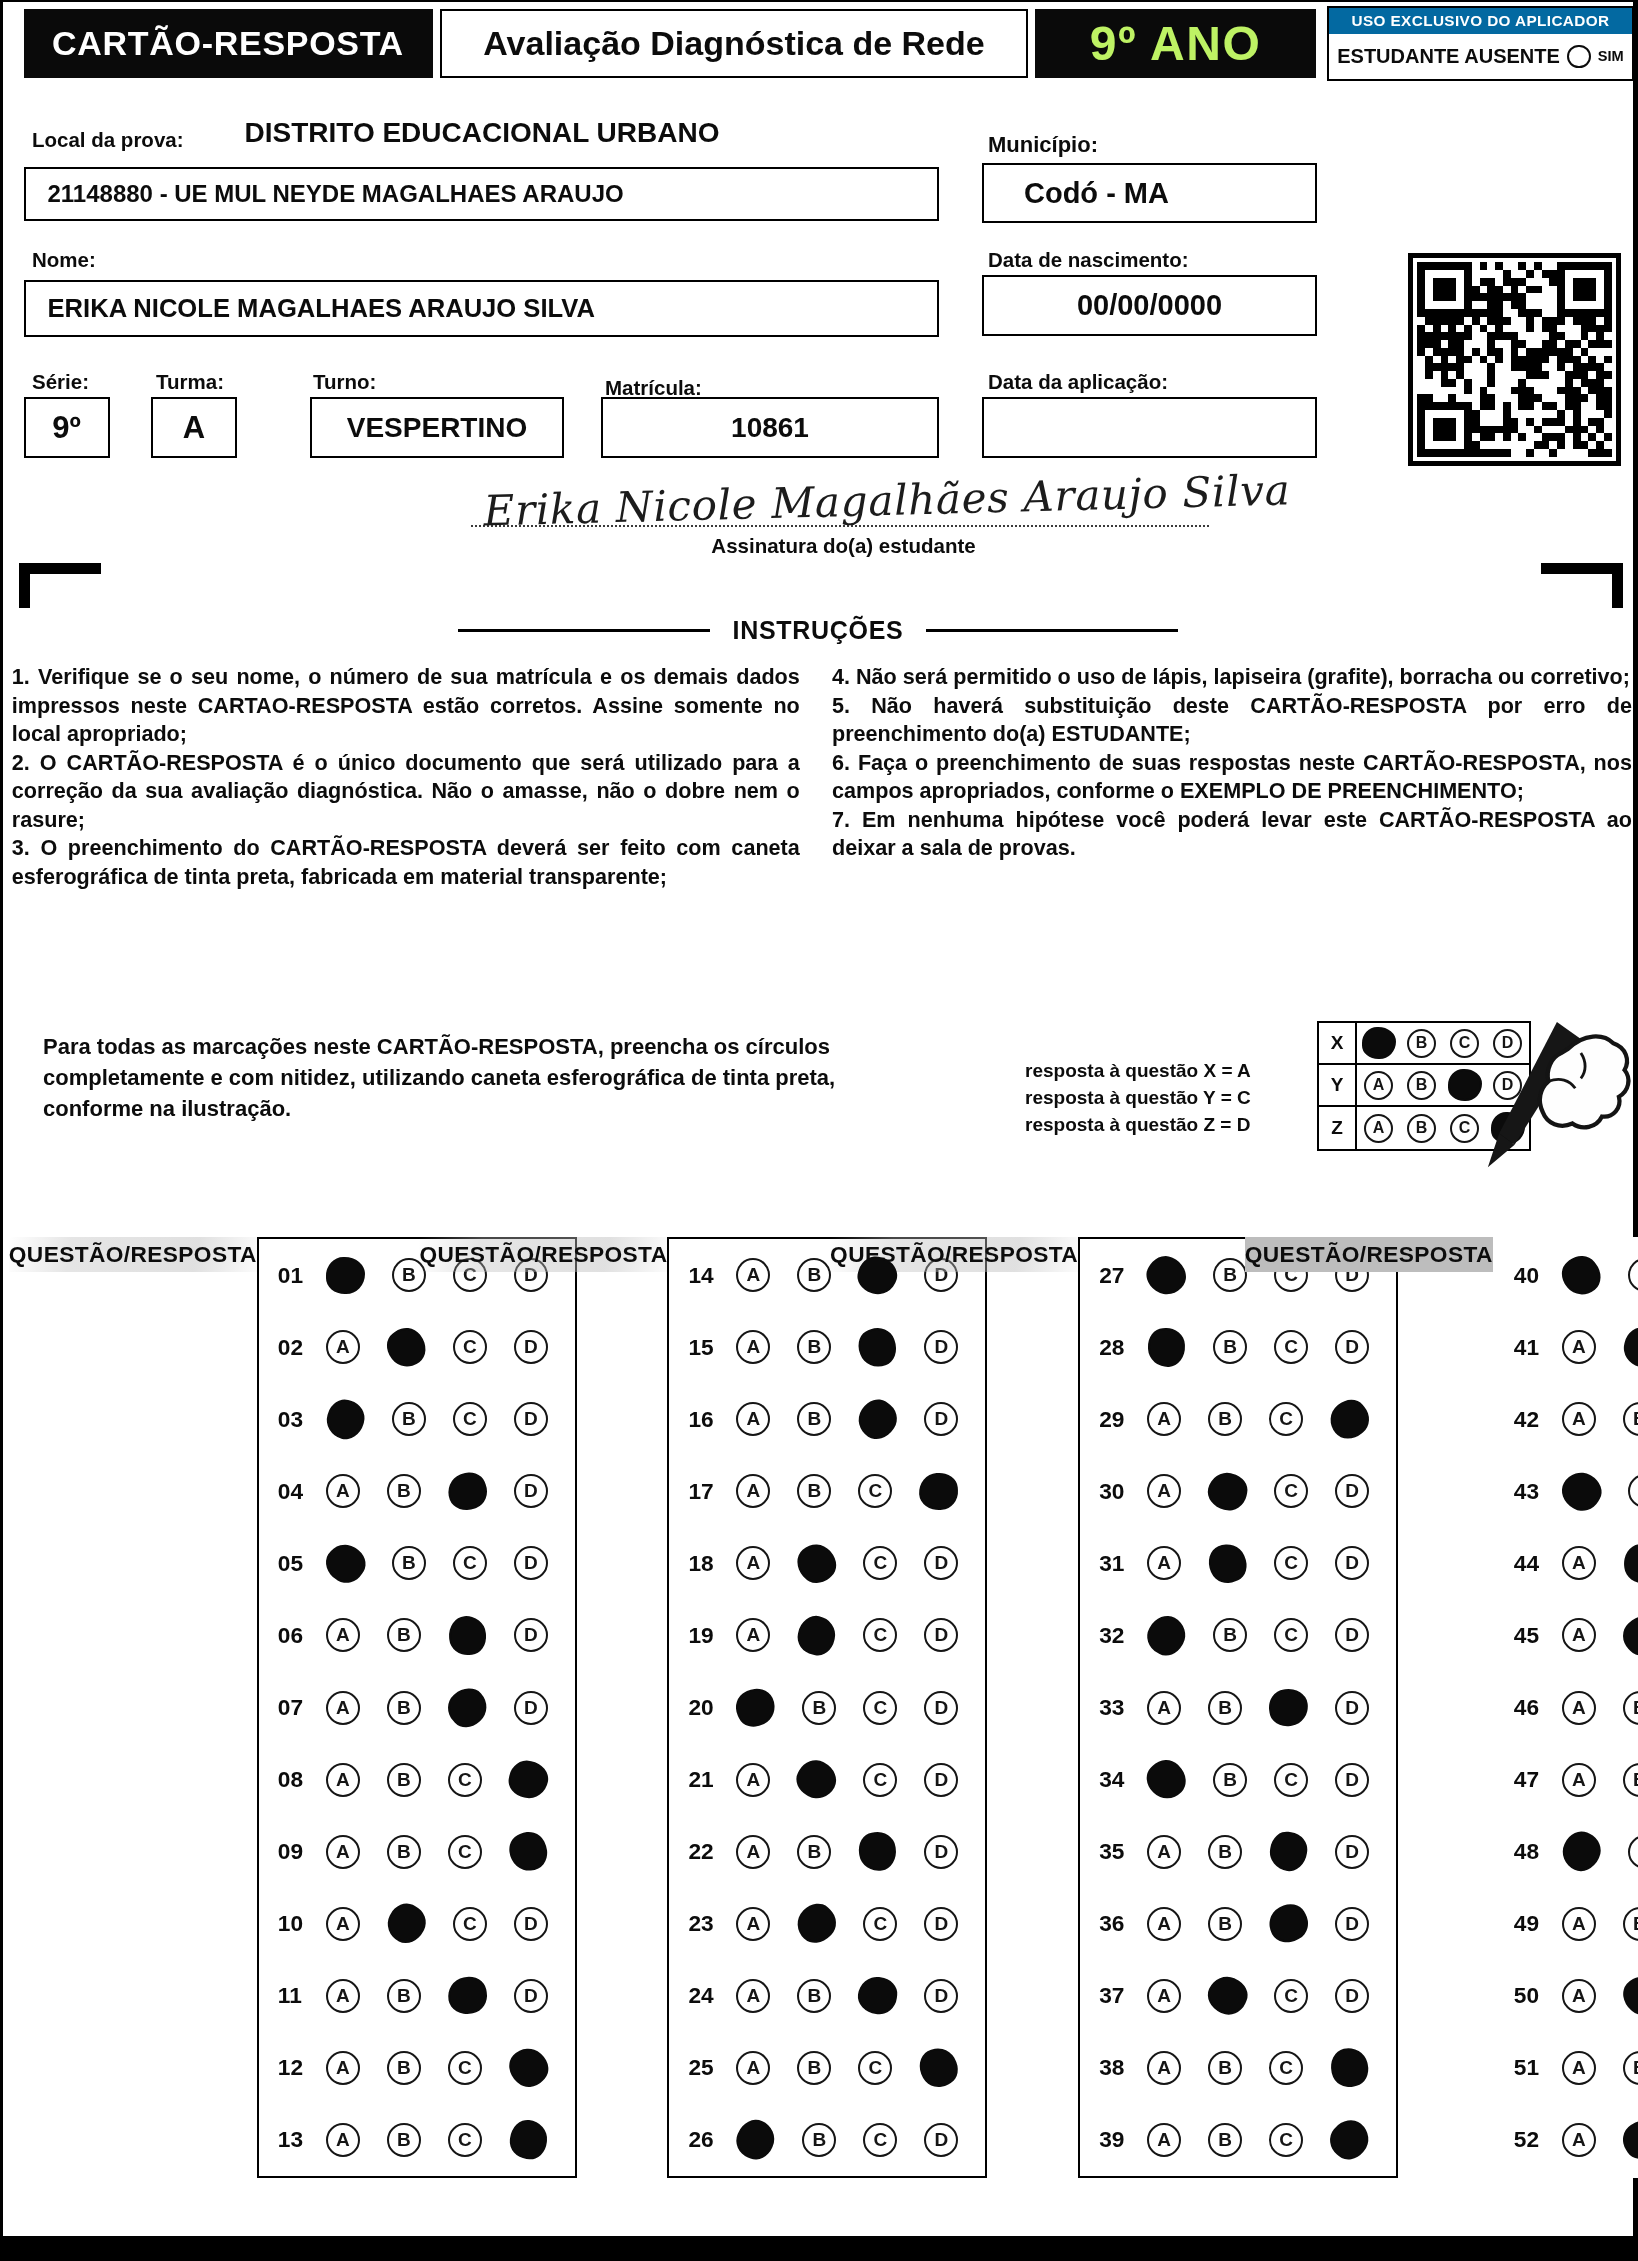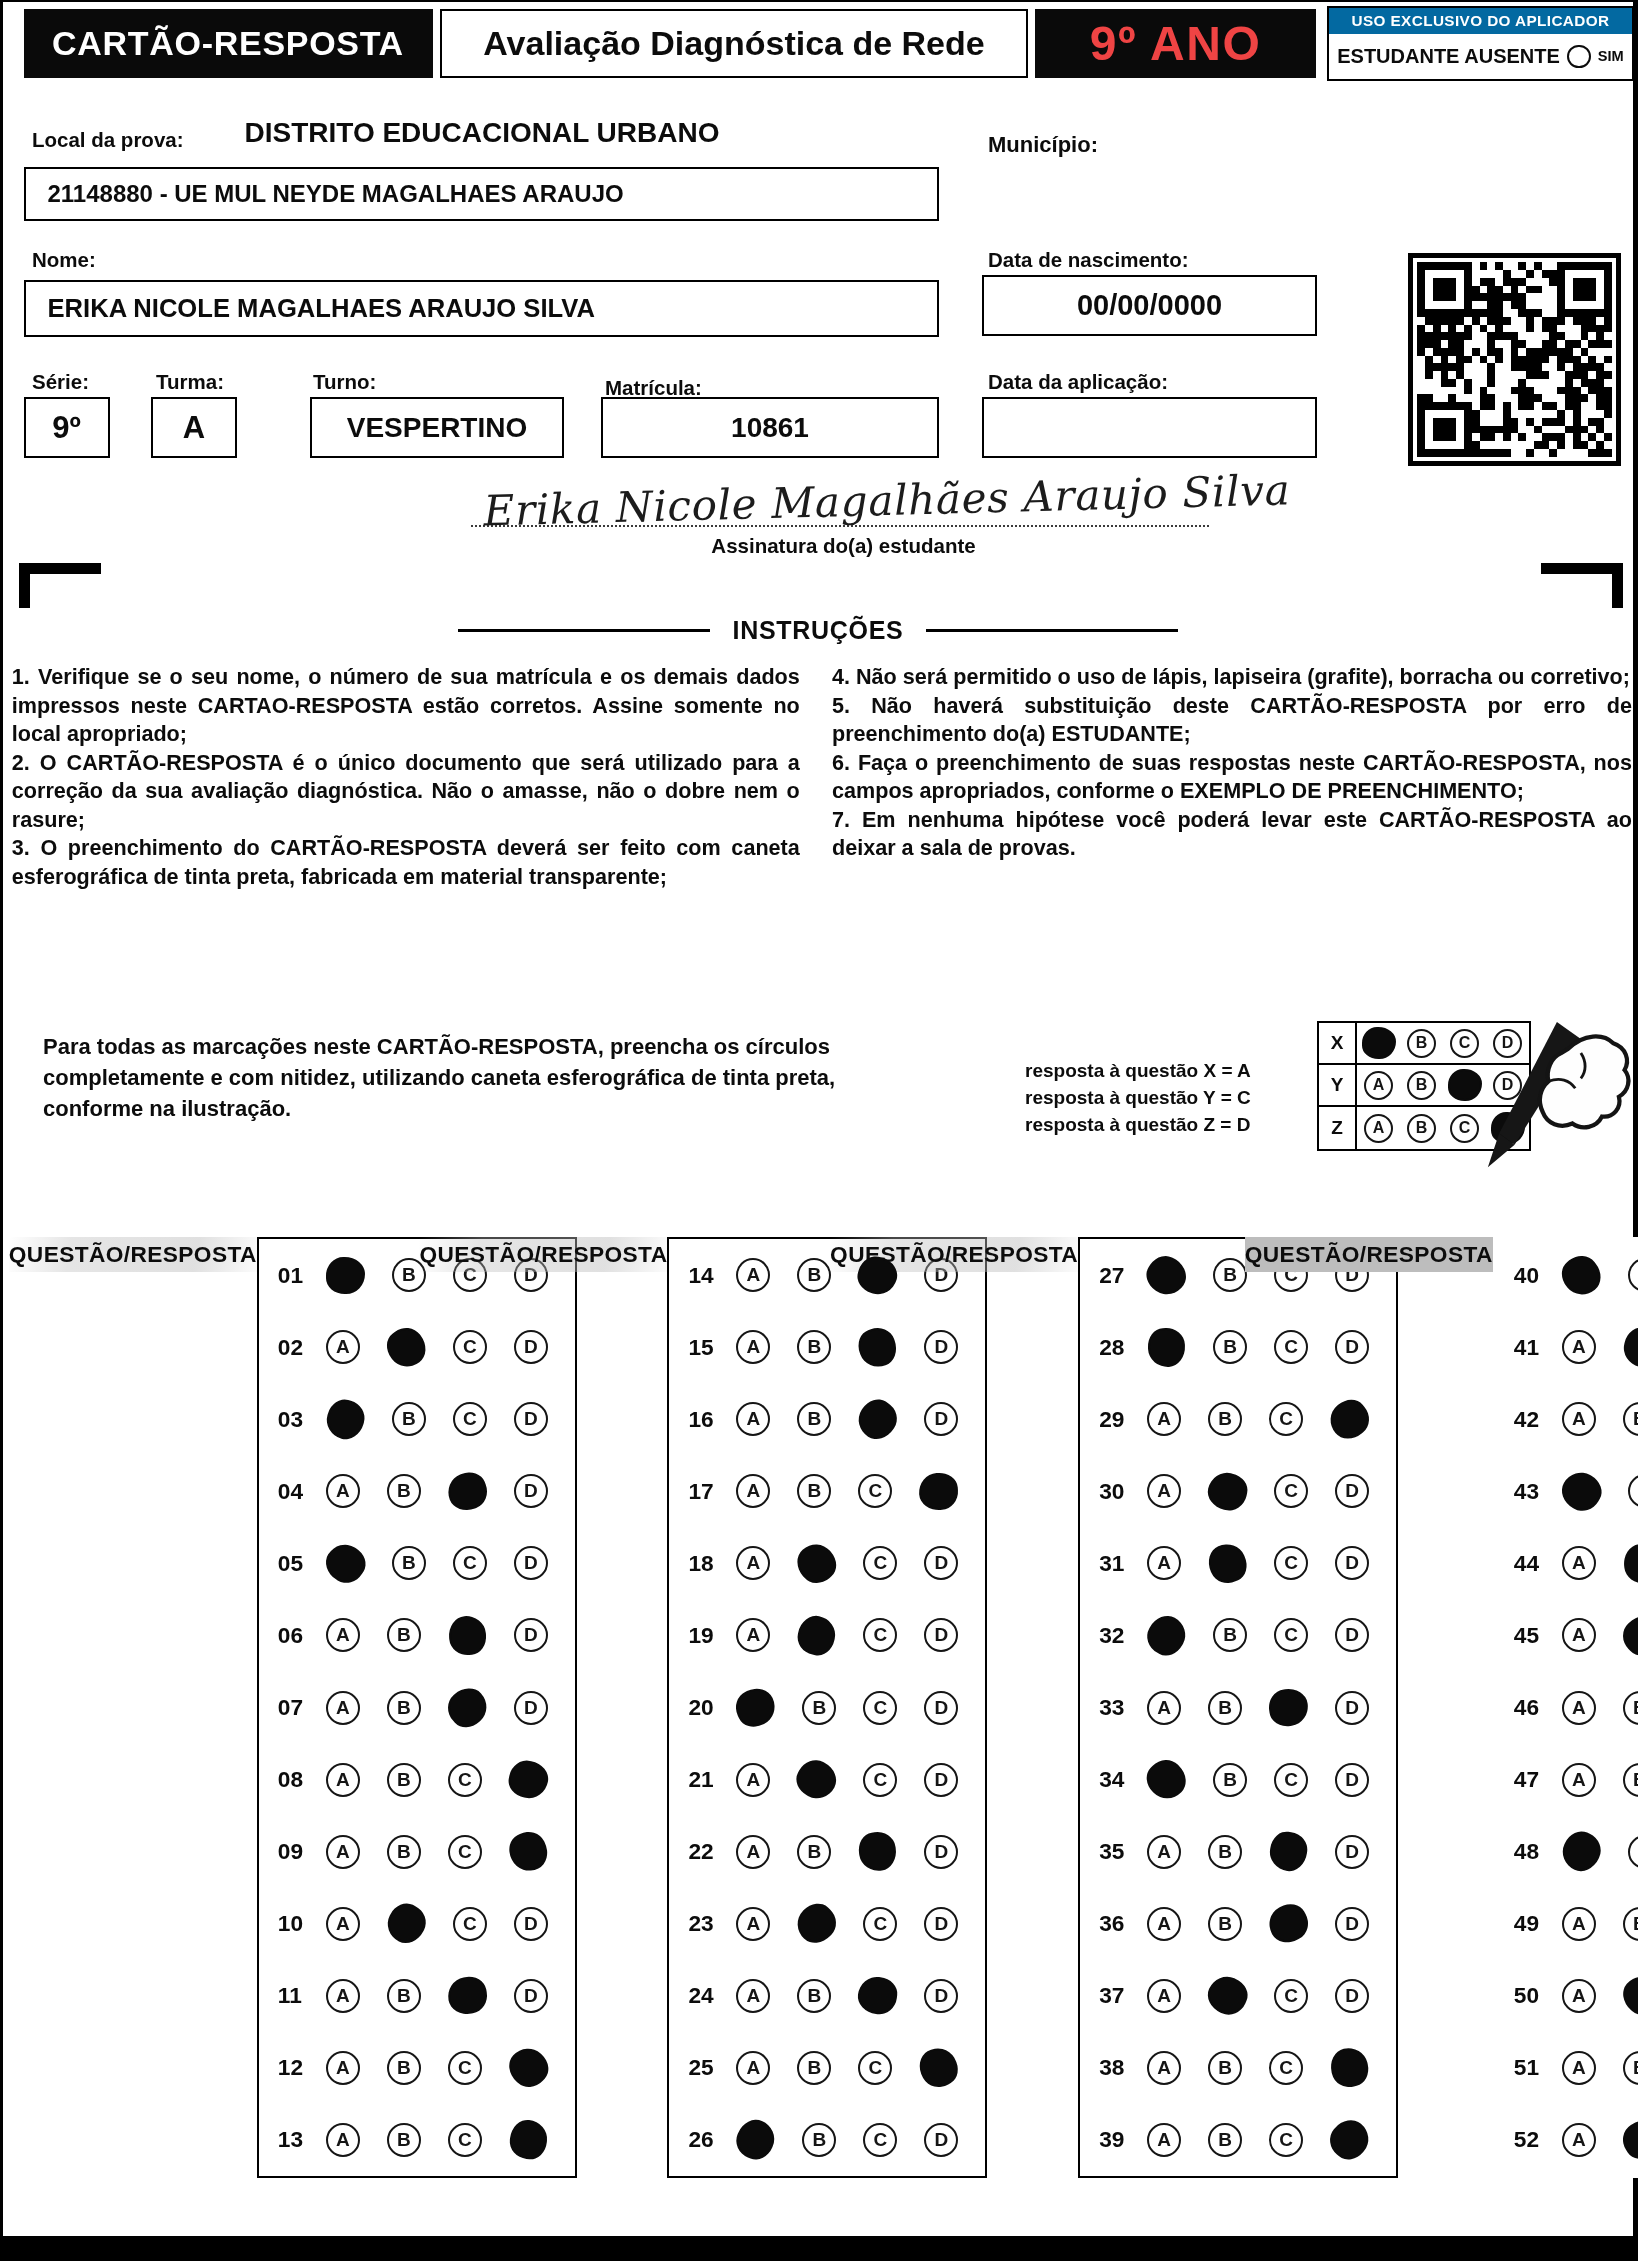--- a/index.html
+++ b/index.html
@@ -9,21 +9,21 @@
     background:#ffffff; color:#0c0c0c; position:relative; overflow:hidden;
   }
   .page { position:absolute; inset:0; border-top:2.2px solid #000; border-left:3.7px solid #000; border-right:6.6px solid #000; background:#fff; }
   .bottom-bar { position:absolute; left:0; right:0; bottom:0; height:25px; background:#000; }
 
   
   .hdr-card { position:absolute; left:20.5px; top:7.3px; width:409px; height:69px; background:#0a0a0a; color:#fff;
               display:flex; align-items:center; justify-content:center; font-size:34px; font-weight:bold; letter-spacing:0.7px; }
   .hdr-exam { position:absolute; left:437px; top:7.3px; width:588px; height:69px; border:2.9px solid #000; background:#fff;
               display:flex; align-items:center; justify-content:center; font-size:34px; font-weight:bold; }
-  .hdr-grade { position:absolute; left:1032px; top:7.3px; width:281px; height:69px; background:#0a0a0a; color:#ef4444;
+  .hdr-grade { position:absolute; left:1032px; top:7.3px; width:281px; height:69px; background:#0a0a0a; color:#bef264;
                display:flex; align-items:center; justify-content:center; font-size:48px; font-weight:bold; letter-spacing:1.5px; }
   .hdr-right { position:absolute; left:1324px; top:4.4px; width:307px; height:75px; border:2.2px solid #000; background:#fff; }
   .hdr-right-top { height:26px; background:#0369a1; color:#fff; display:flex; align-items:center; justify-content:center;
                    font-size:15.3px; font-weight:bold; letter-spacing:0.4px; }
   .hdr-right-bottom { height:44px; display:flex; align-items:center; justify-content:center; gap:7.3px; font-weight:bold; }
   .absent-label { font-size:20px; }
   .absent-circle { width:23.4px; height:23.4px; border:2.2px solid #0c0c0c; border-radius:50%; display:inline-block; background:#fff; }
   .sim-label { font-size:14.6px; }
 
   
@@ -126,20 +126,21 @@
   <span class="lbl" style="left:985px; top:130px; font-size:22px;">Município:</span>
   <span class="lbl" style="left:29px; top:246px;">Nome:</span>
   <span class="lbl" style="left:985px; top:246px;">Data de nascimento:</span>
   <span class="lbl" style="left:29px; top:368px;">Série:</span>
   <span class="lbl" style="left:153px; top:368px;">Turma:</span>
   <span class="lbl" style="left:310px; top:368px;">Turno:</span>
   <span class="lbl" style="left:602px; top:374px;text-decoration:underline;">Matrícula:</span>
   <span class="lbl" style="left:985px; top:368px;">Data da aplicação:</span>
 
   <div class="fbox box-school">21148880 - UE MUL NEYDE MAGALHAES ARAUJO</div>
+  <div class="fbox box-mun">Codó - MA</div>
   <div class="fbox box-nome">ERIKA NICOLE MAGALHAES ARAUJO SILVA</div>
   <div class="fbox box-nasc">00/00/0000</div>
   <div class="fbox box-serie">9º</div>
   <div class="fbox box-turma">A</div>
   <div class="fbox box-turno">VESPERTINO</div>
   <div class="fbox box-matr">10861</div>
   <div class="fbox box-aplic"></div>
 
   <div class="qr">
       <div class="on"></div>

